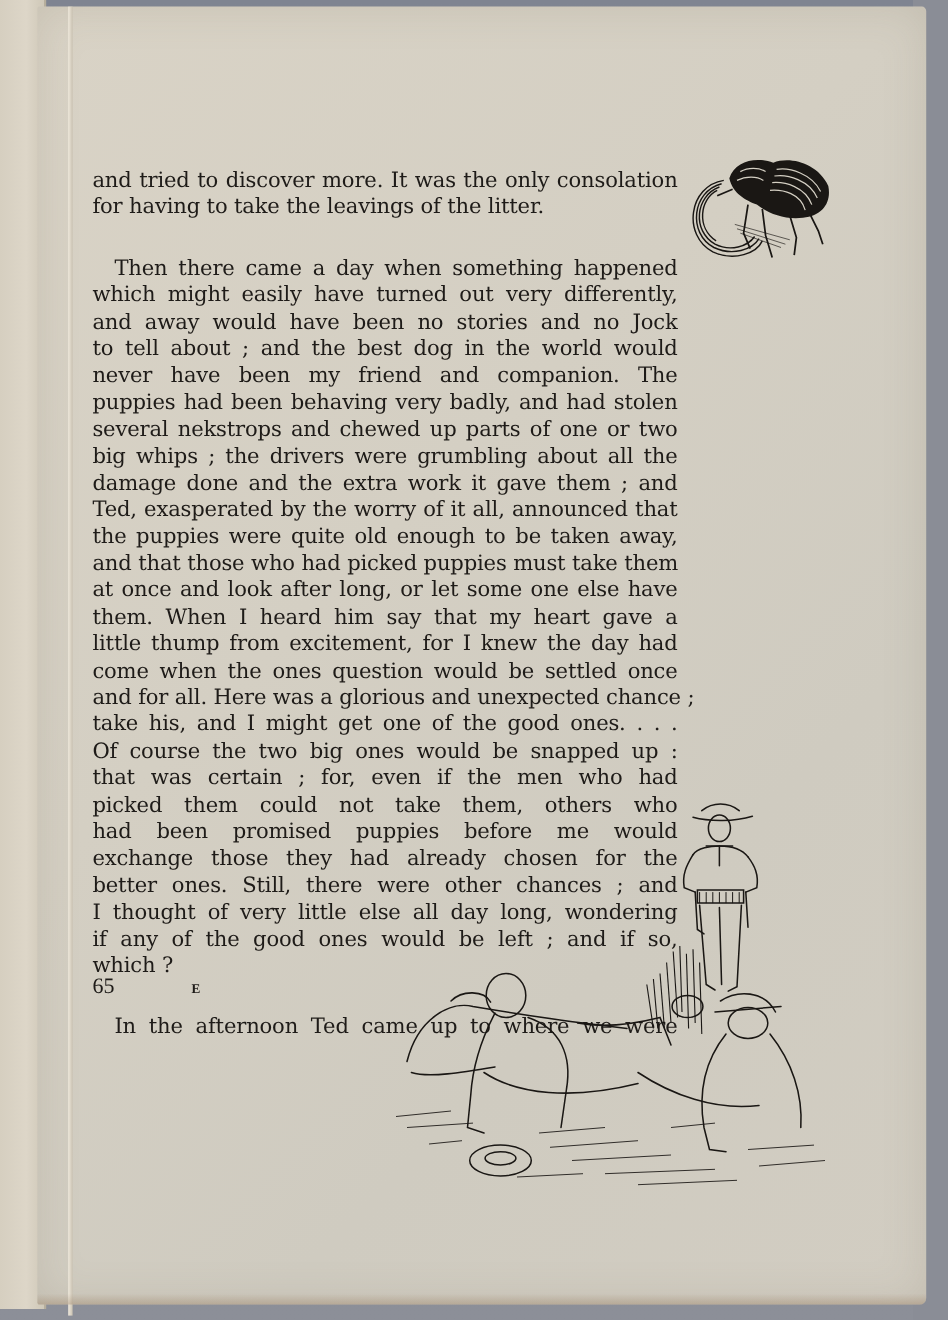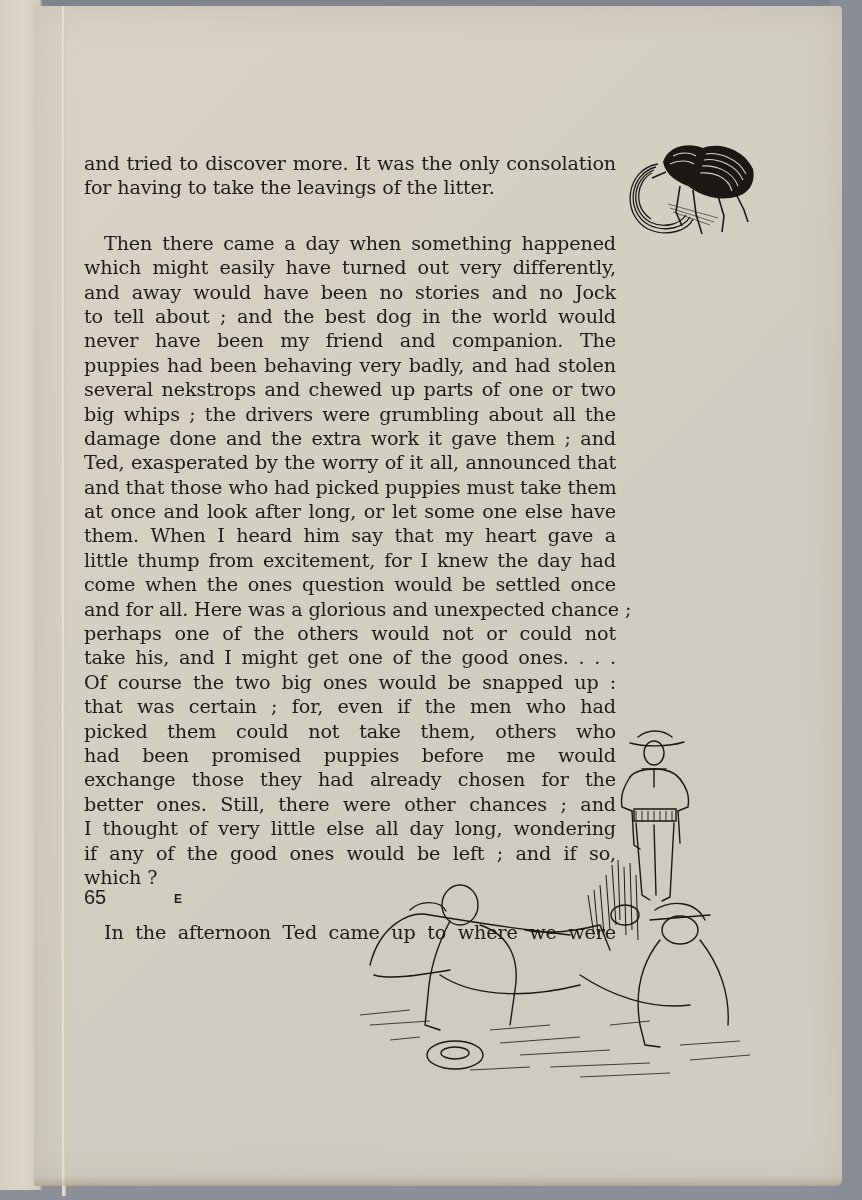--- a/index.html
+++ b/index.html
@@ -55,21 +55,21 @@
     text-align: justify;
     text-align-last: justify;
     height: 24.4px;
     overflow: visible;
   }
   .line.last { text-align-last: left; }
   .line.indent { padding-left: 20px; margin-top: 31px; }
   .footer {
     position: absolute;
     left: 84px; top: 886px;
-    font-family: Liberation Sans, sans-serif;
+    font-family: Liberation Serif, serif;
     color: #1e1b18;
   }
   .page-number { font-size: 20px; }
   .signature-mark {
     position: absolute;
     left: 90px; top: 6px;
     font-size: 12px;
     font-weight: bold;
   }
   .beetle {
@@ -98,27 +98,27 @@
       <span class="line indent">Then there came a day when something happened</span>
       <span class="line">which might easily have turned out very differently,</span>
       <span class="line">and away would have been no stories and no Jock</span>
       <span class="line">to tell about ;  and the best dog in the world would</span>
       <span class="line">never have been my friend and companion.  The</span>
       <span class="line">puppies had been behaving very badly, and had stolen</span>
       <span class="line">several nekstrops and chewed up parts of one or two</span>
       <span class="line">big whips ;  the drivers were grumbling about all the</span>
       <span class="line">damage done and the extra work it gave them ;  and</span>
       <span class="line">Ted, exasperated by the worry of it all, announced that</span>
+      <span class="line">the puppies were quite old enough to be taken away,</span>
       <span class="line">and that those who had picked puppies must take them</span>
       <span class="line">at once and look after long, or let some one else have</span>
       <span class="line">them.  When I heard him say that my heart gave a</span>
       <span class="line">little thump from excitement, for I knew the day had</span>
       <span class="line">come when the ones question would be settled once</span>
       <span class="line">and for all.  Here was a glorious and unexpected chance ;</span>
-      <span class="line">perhaps one of the others would not or could not</span>
       <span class="line">take his, and I might get one of the good ones. . . .</span>
       <span class="line">Of course the two big ones would be snapped up :</span>
       <span class="line">that was certain ;  for, even if the men who had</span>
       <span class="line">picked them could not take them, others who</span>
       <span class="line">had been promised puppies before me would</span>
       <span class="line">exchange those they had already chosen for the</span>
       <span class="line">better ones.  Still, there were other chances ;  and</span>
       <span class="line">I thought of very little else all day long, wondering</span>
       <span class="line">if any of the good ones would be left ;  and if so,</span>
       <span class="line last">which ?</span>

